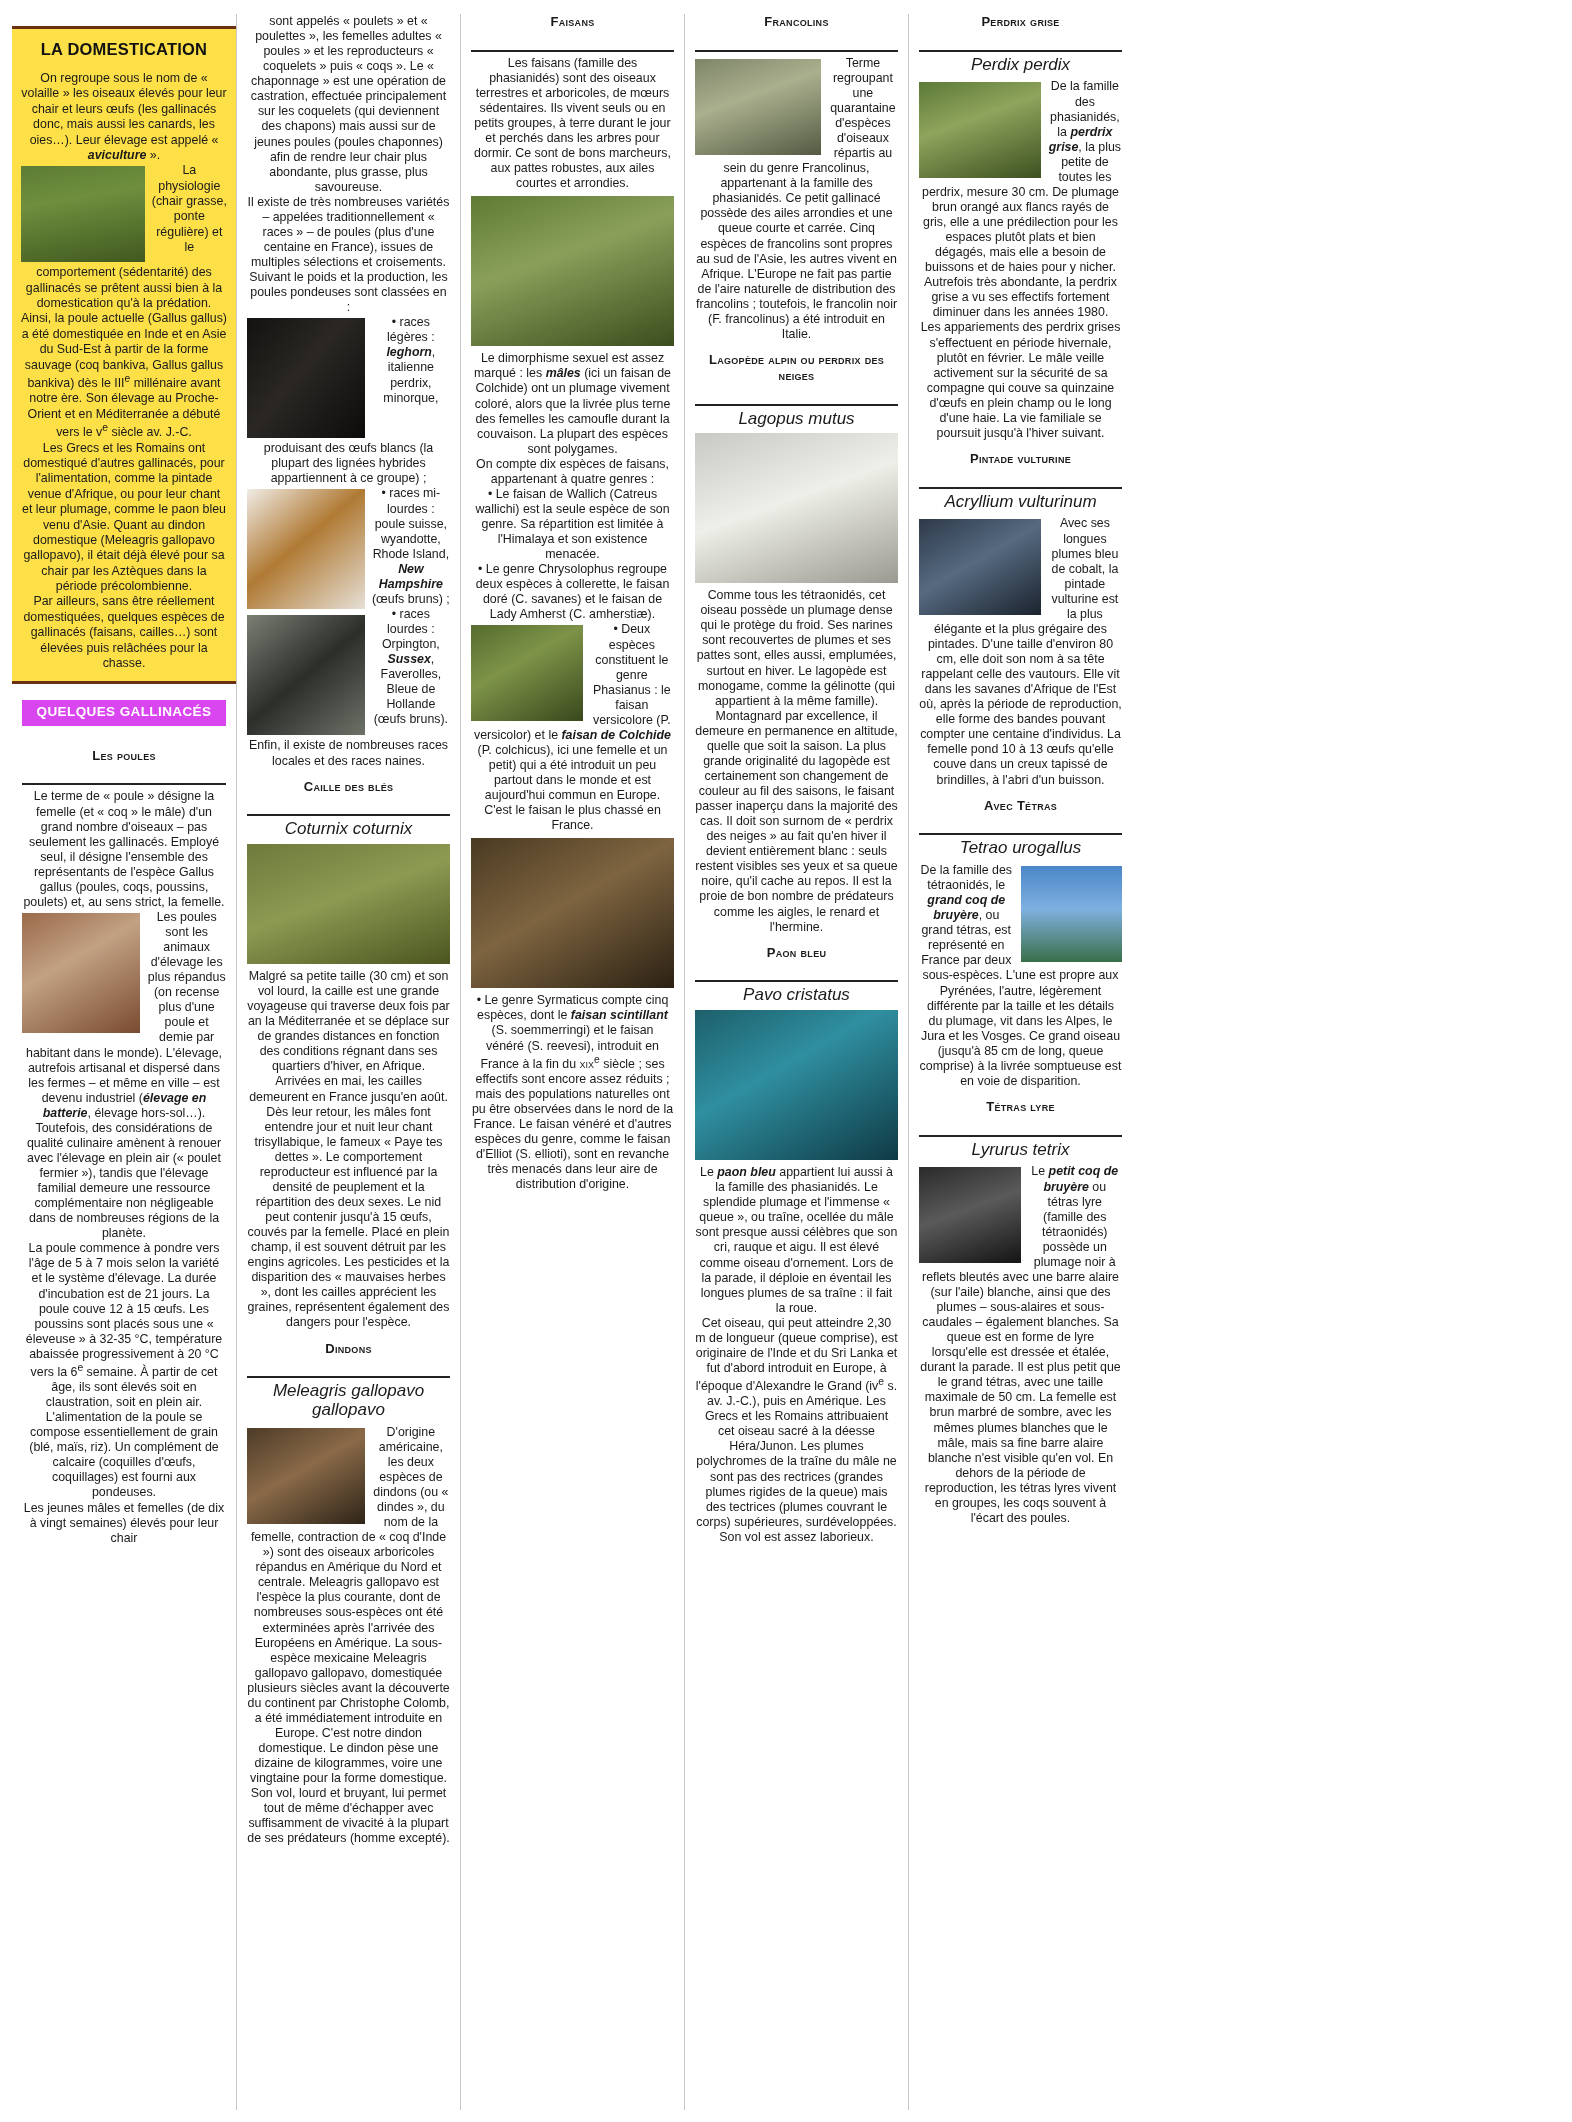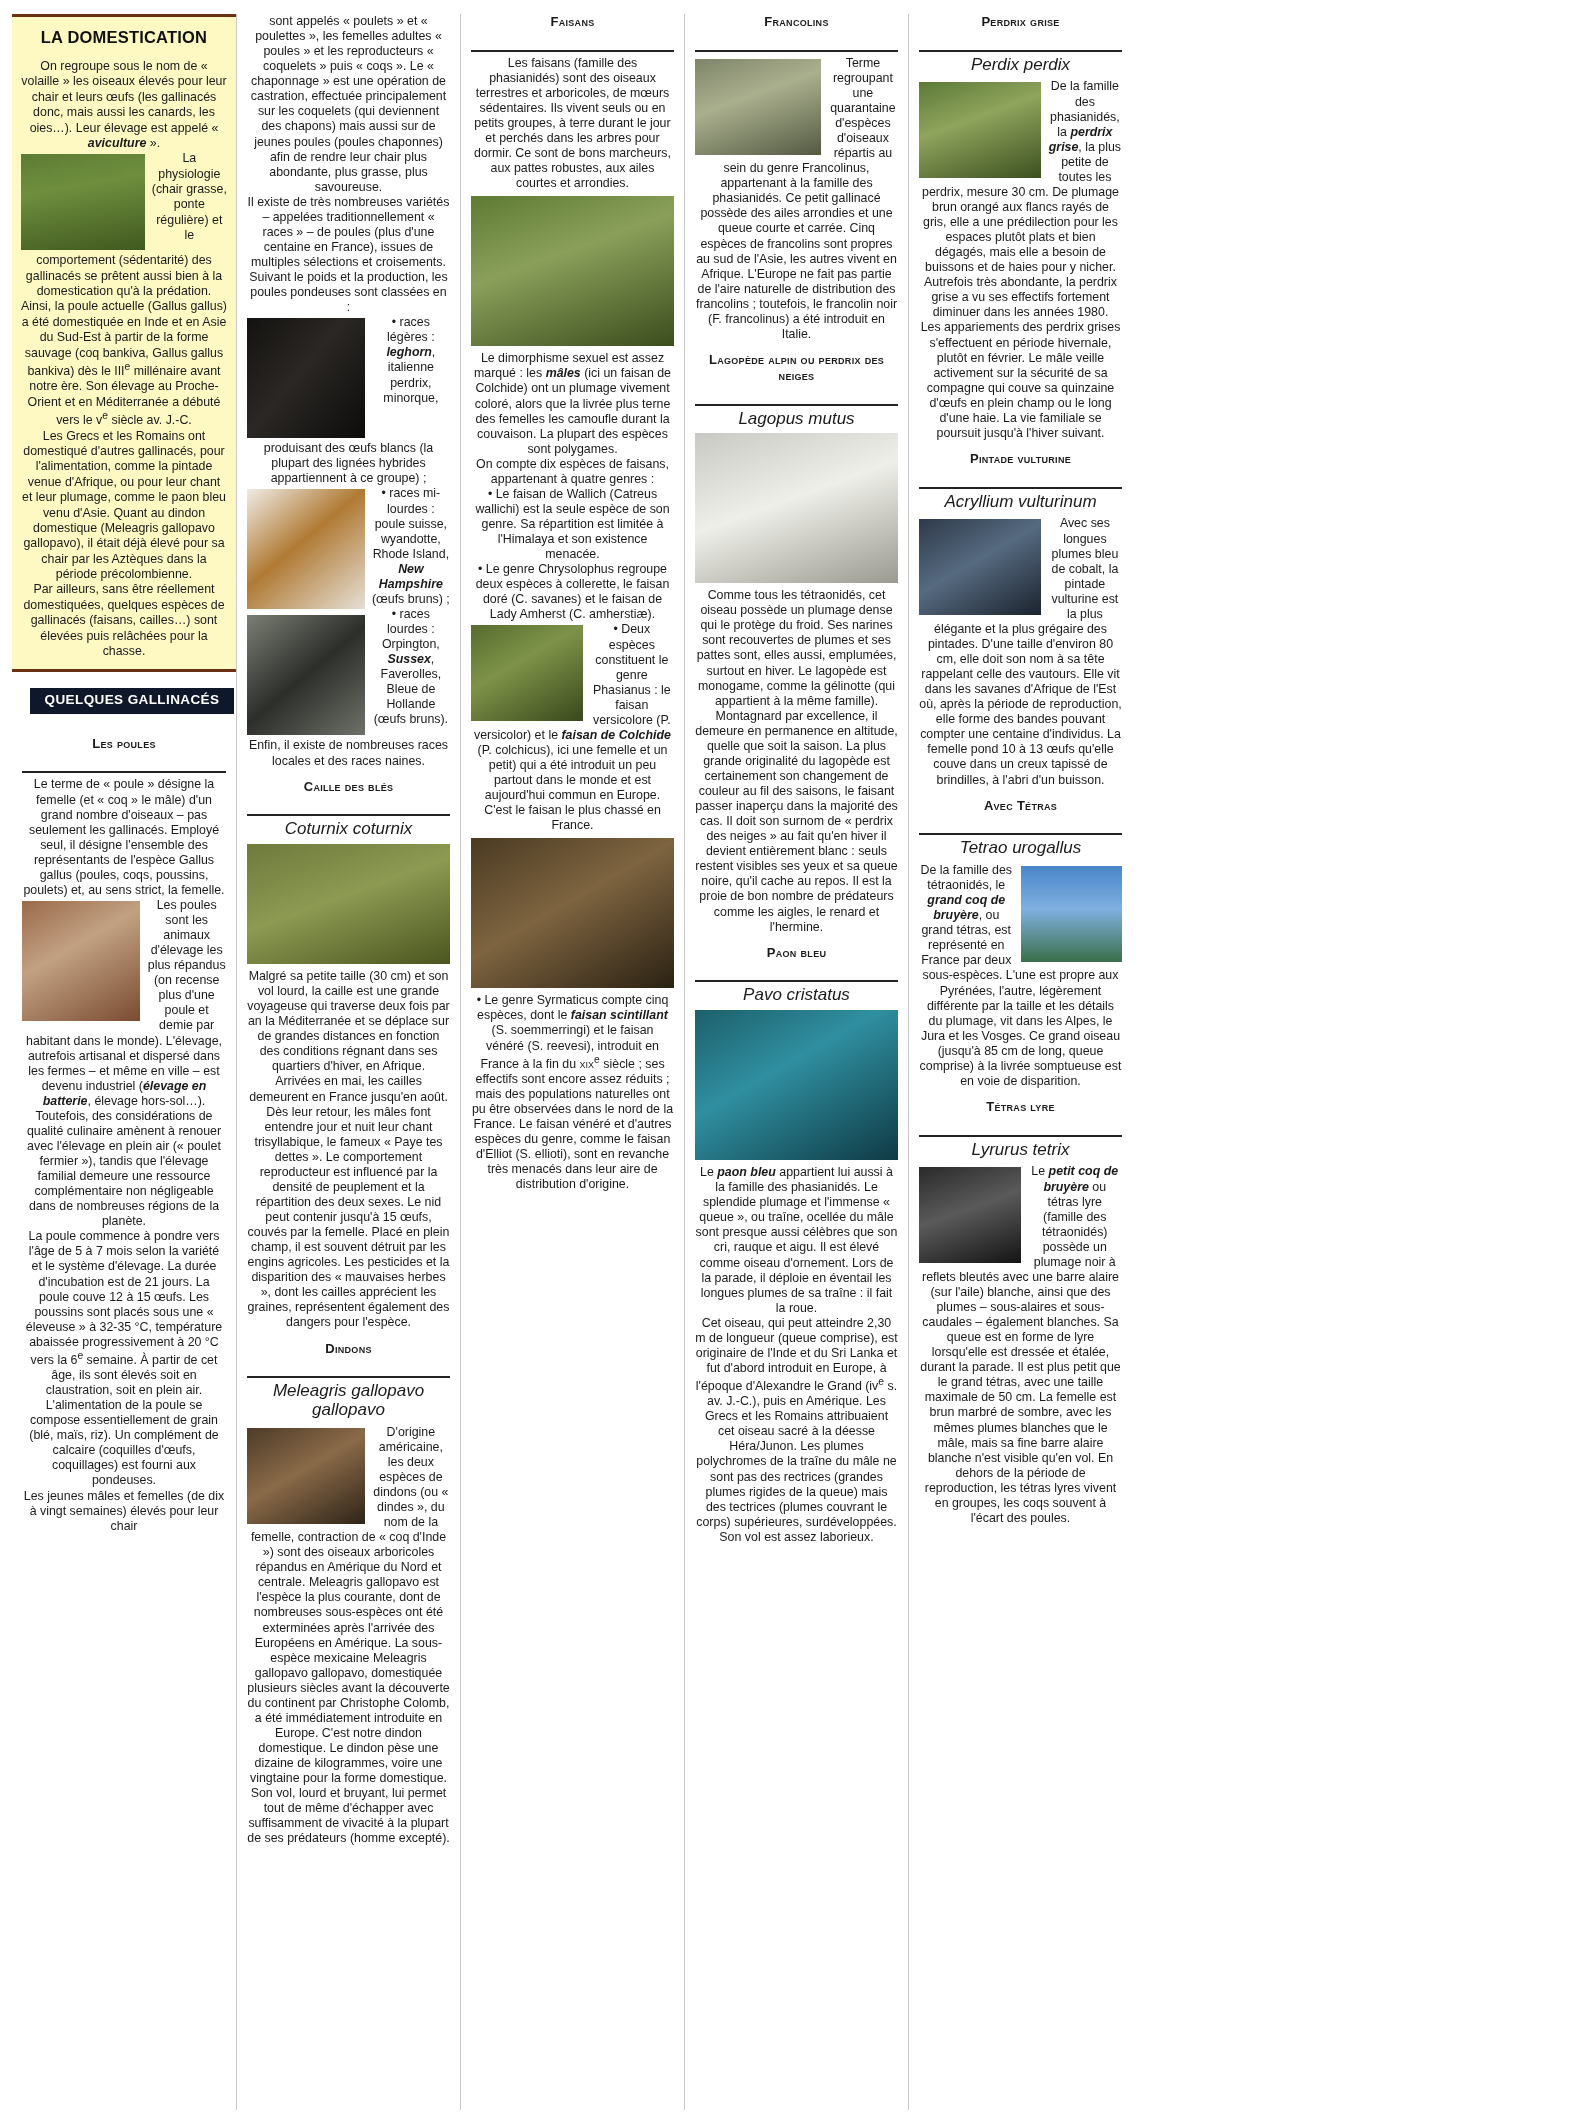--- a/index.html
+++ b/index.html
@@ -31,44 +31,44 @@
   .col:first-child { border-left: none; }
 
   p { margin: 0 0 0 0; }
   .para { margin-bottom: 0px; }
 
   i, .it { }
   .bi { font-weight: bold; font-style: italic; }
 
   
   .intro-box {
-    background: #fef9c3;
+    background: #fde047;
     border-top: 3px solid #6b2f14;
     border-bottom: 3px solid #6b2f14;
     padding: 10px 9px 10px 9px;
-    margin: 0 -10px 0 -10px;
+    margin: 12px -10px 0 -10px;
   }
   .intro-title {
     font-size: 16.5px;
     font-weight: bold;
     letter-spacing: .2px;
     margin-bottom: 12px;
     color: #111;
   }
   .intro-box p { font-size: 12.4px; line-height: 1.24; }
 
   
   .banner {
-    background: #0f172a;
+    background: #d946ef;
     color: #fff;
     font-weight: bold;
     font-size: 13.5px;
     letter-spacing: .4px;
     padding: 4px 8px 5px 8px;
-    margin: 16px 0 12px 8px;
+    margin: 16px 0 12px 0;
     display: inline-block;
     width: 100%;
   }
 
   
   .sec-h {
     font-weight: bold;
     font-size: 13px;
     letter-spacing: .3px;
     border-bottom: 2px solid #222;

